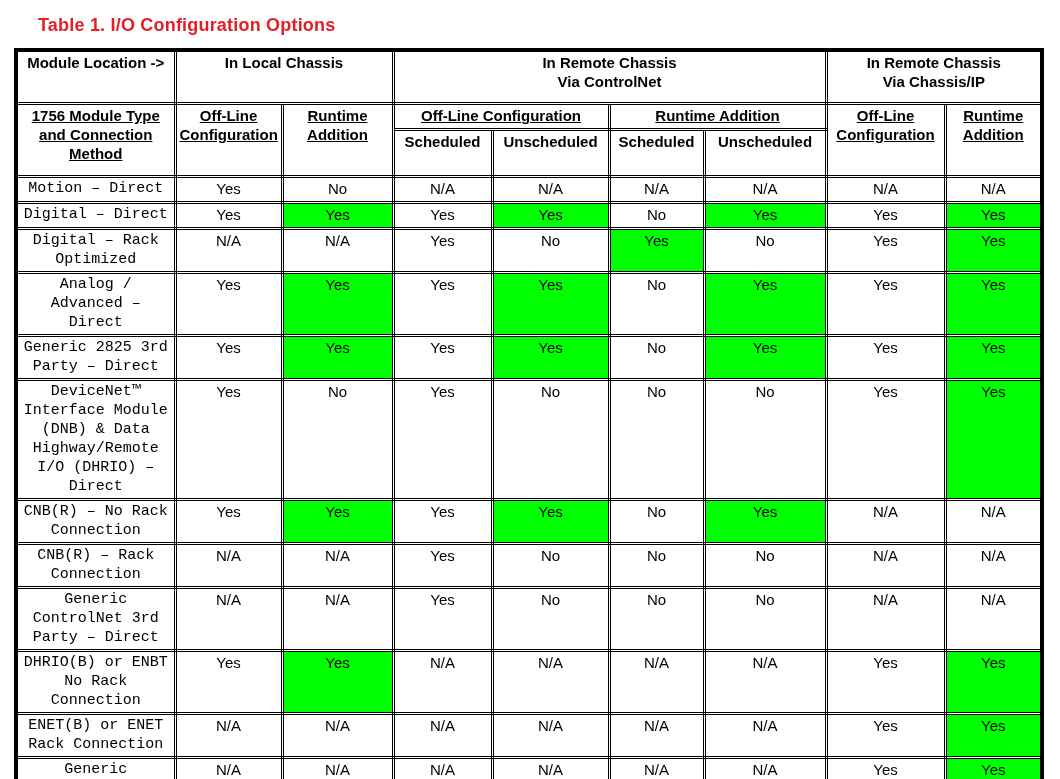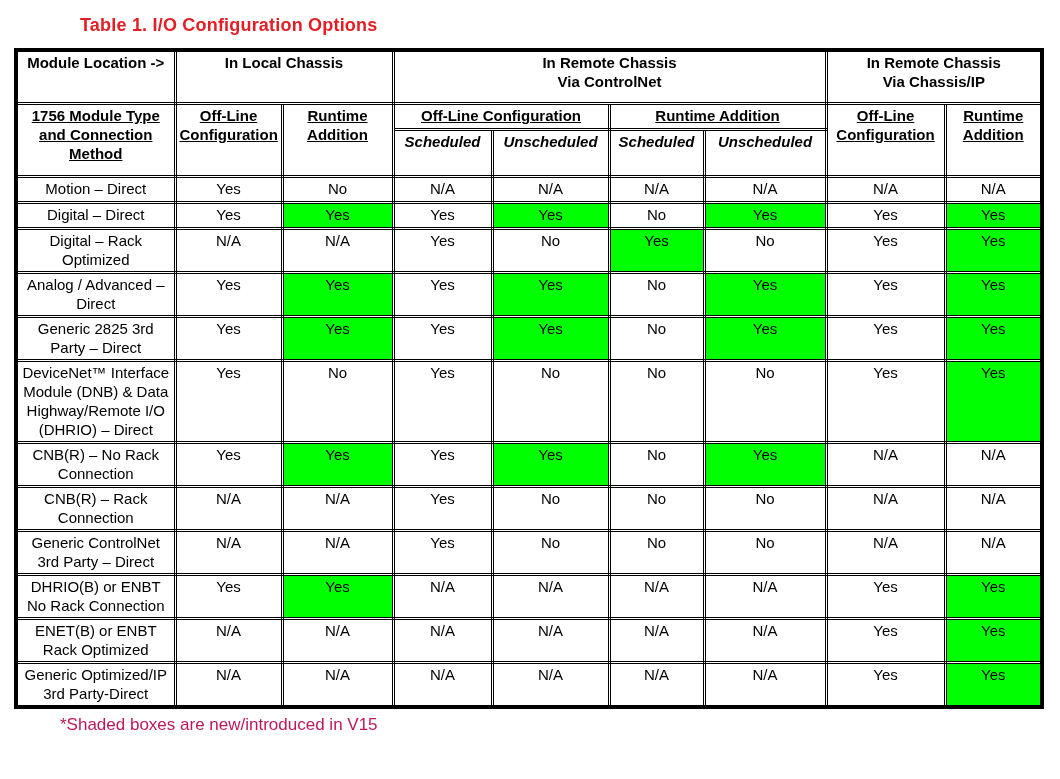--- a/index.html
+++ b/index.html
@@ -7,21 +7,21 @@
     padding: 0;
     background: #ffffff;
     width: 1060px;
     height: 779px;
     font-family: "Liberation Sans", sans-serif;
     color: #000000;
     overflow: hidden;
   }
   .page { position: relative; width: 1060px; height: 779px; }
   .doc-title {
-    margin: 15px 0 12px 80px;
+    margin: 15px 0 12px 38px;
     font-size: 18px;
     font-weight: bold;
     color: #E31E24;
     letter-spacing: 0.2px;
   }
   table.io-table {
     border-collapse: collapse;
     table-layout: fixed;
     margin-left: 14px;
     width: 1026px;
@@ -34,25 +34,25 @@
     padding: 1px 3px 2px 3px;
     font-size: 15px;
     line-height: 19px;
     overflow: hidden;
   }
   table.io-table th {
     font-weight: bold;
     text-align: center;
   }
   table.io-table td { text-align: center; }
-  td.rowlabel { text-align: left; padding-left: 4px; }
+  td.rowlabel { text-align: left; padding-left: 4px; font-family: Liberation Mono, monospace; }
   th.left { text-align: left; padding-left: 4px; }
   tr.hr1 th { height: 47px; }
   tr.hr2 th { height: 20px; text-decoration: underline; }
-  tr.hr3 th { height: 41px; font-style: italic; }
+  tr.hr3 th { height: 41px; }
   tbody td { height: 20px; }
   .hl { background: #00FF00; }
   .footnote {
     margin: 6px 0 0 60px;
     font-size: 17px;
     color: #be185d;
   }
 </style>
 </head>
 <body>
@@ -209,21 +209,21 @@
           <td>Yes</td>
           <td class="hl" style="background: rgb(0, 255, 0);">Yes</td>
           <td>N/A</td>
           <td>N/A</td>
           <td>N/A</td>
           <td>N/A</td>
           <td>Yes</td>
           <td class="hl" style="background: rgb(0, 255, 0);">Yes</td>
         </tr>
         <tr>
-          <td class="rowlabel">ENET(B) or ENBT Rack Optimized</td>
+          <td class="rowlabel">ENET(B) or ENET Rack Connection</td>
           <td>N/A</td>
           <td>N/A</td>
           <td>N/A</td>
           <td>N/A</td>
           <td>N/A</td>
           <td>N/A</td>
           <td>Yes</td>
           <td class="hl" style="background: rgb(0, 255, 0);">Yes</td>
         </tr>
         <tr>

